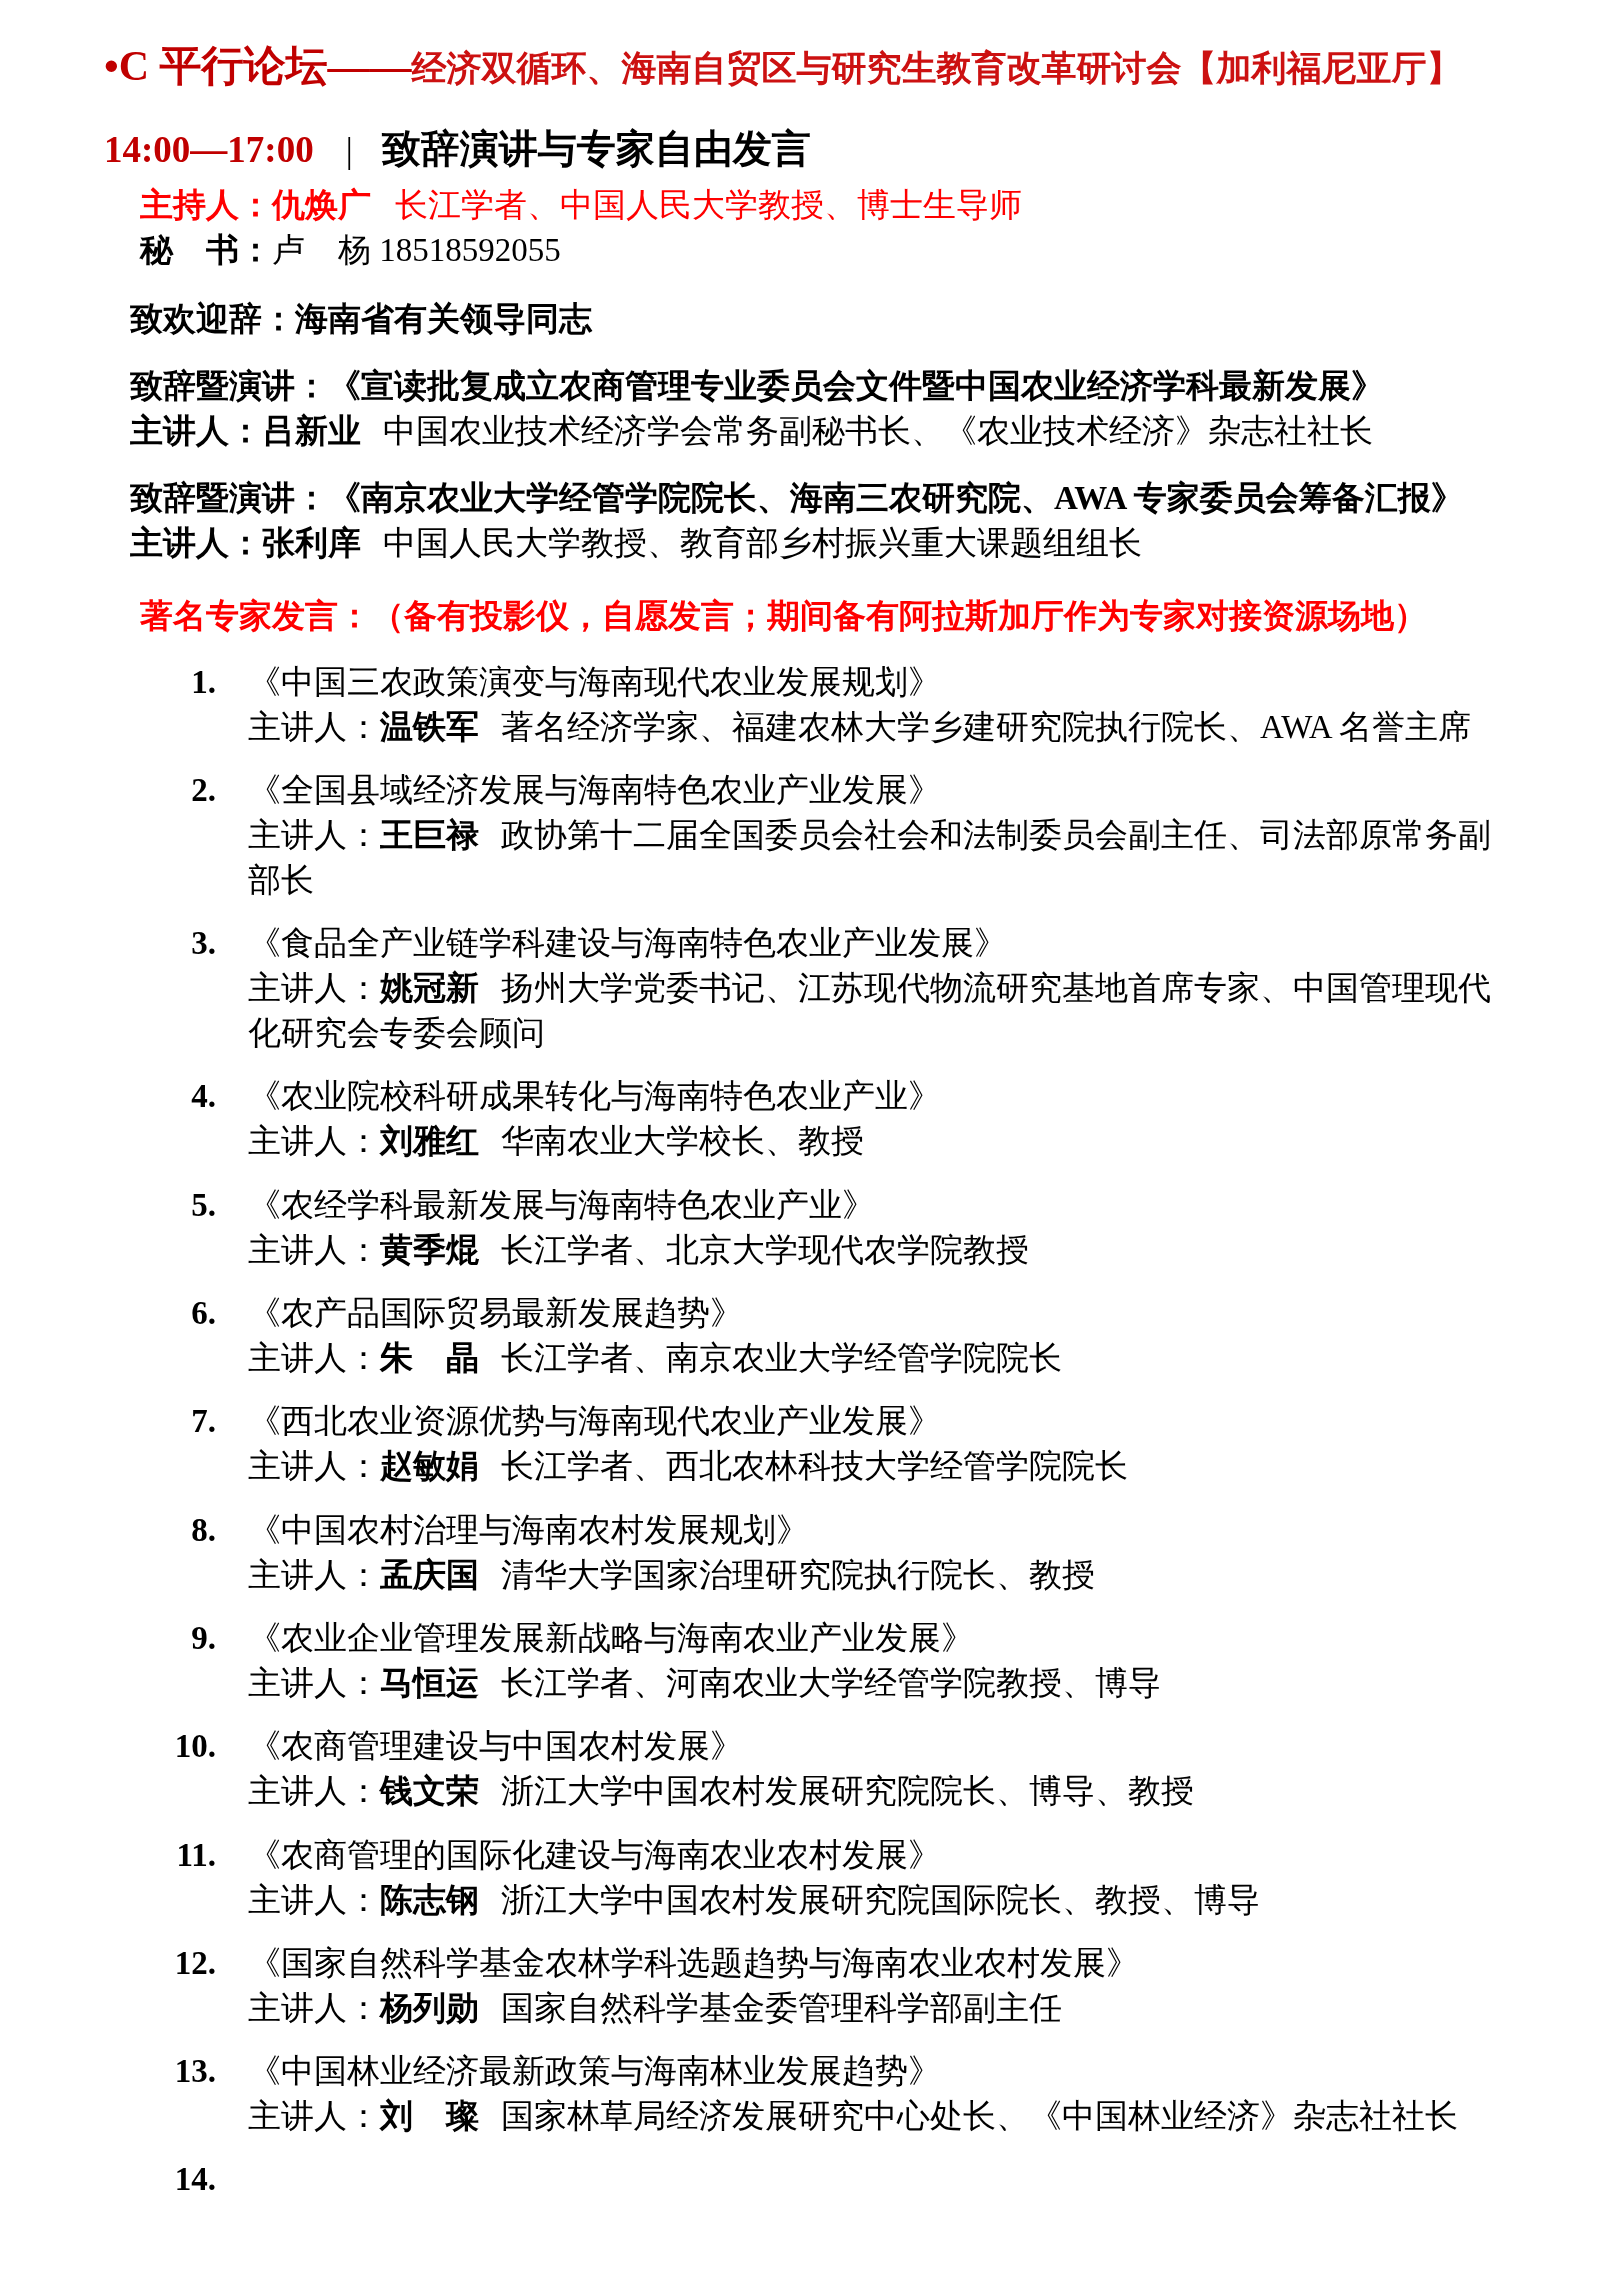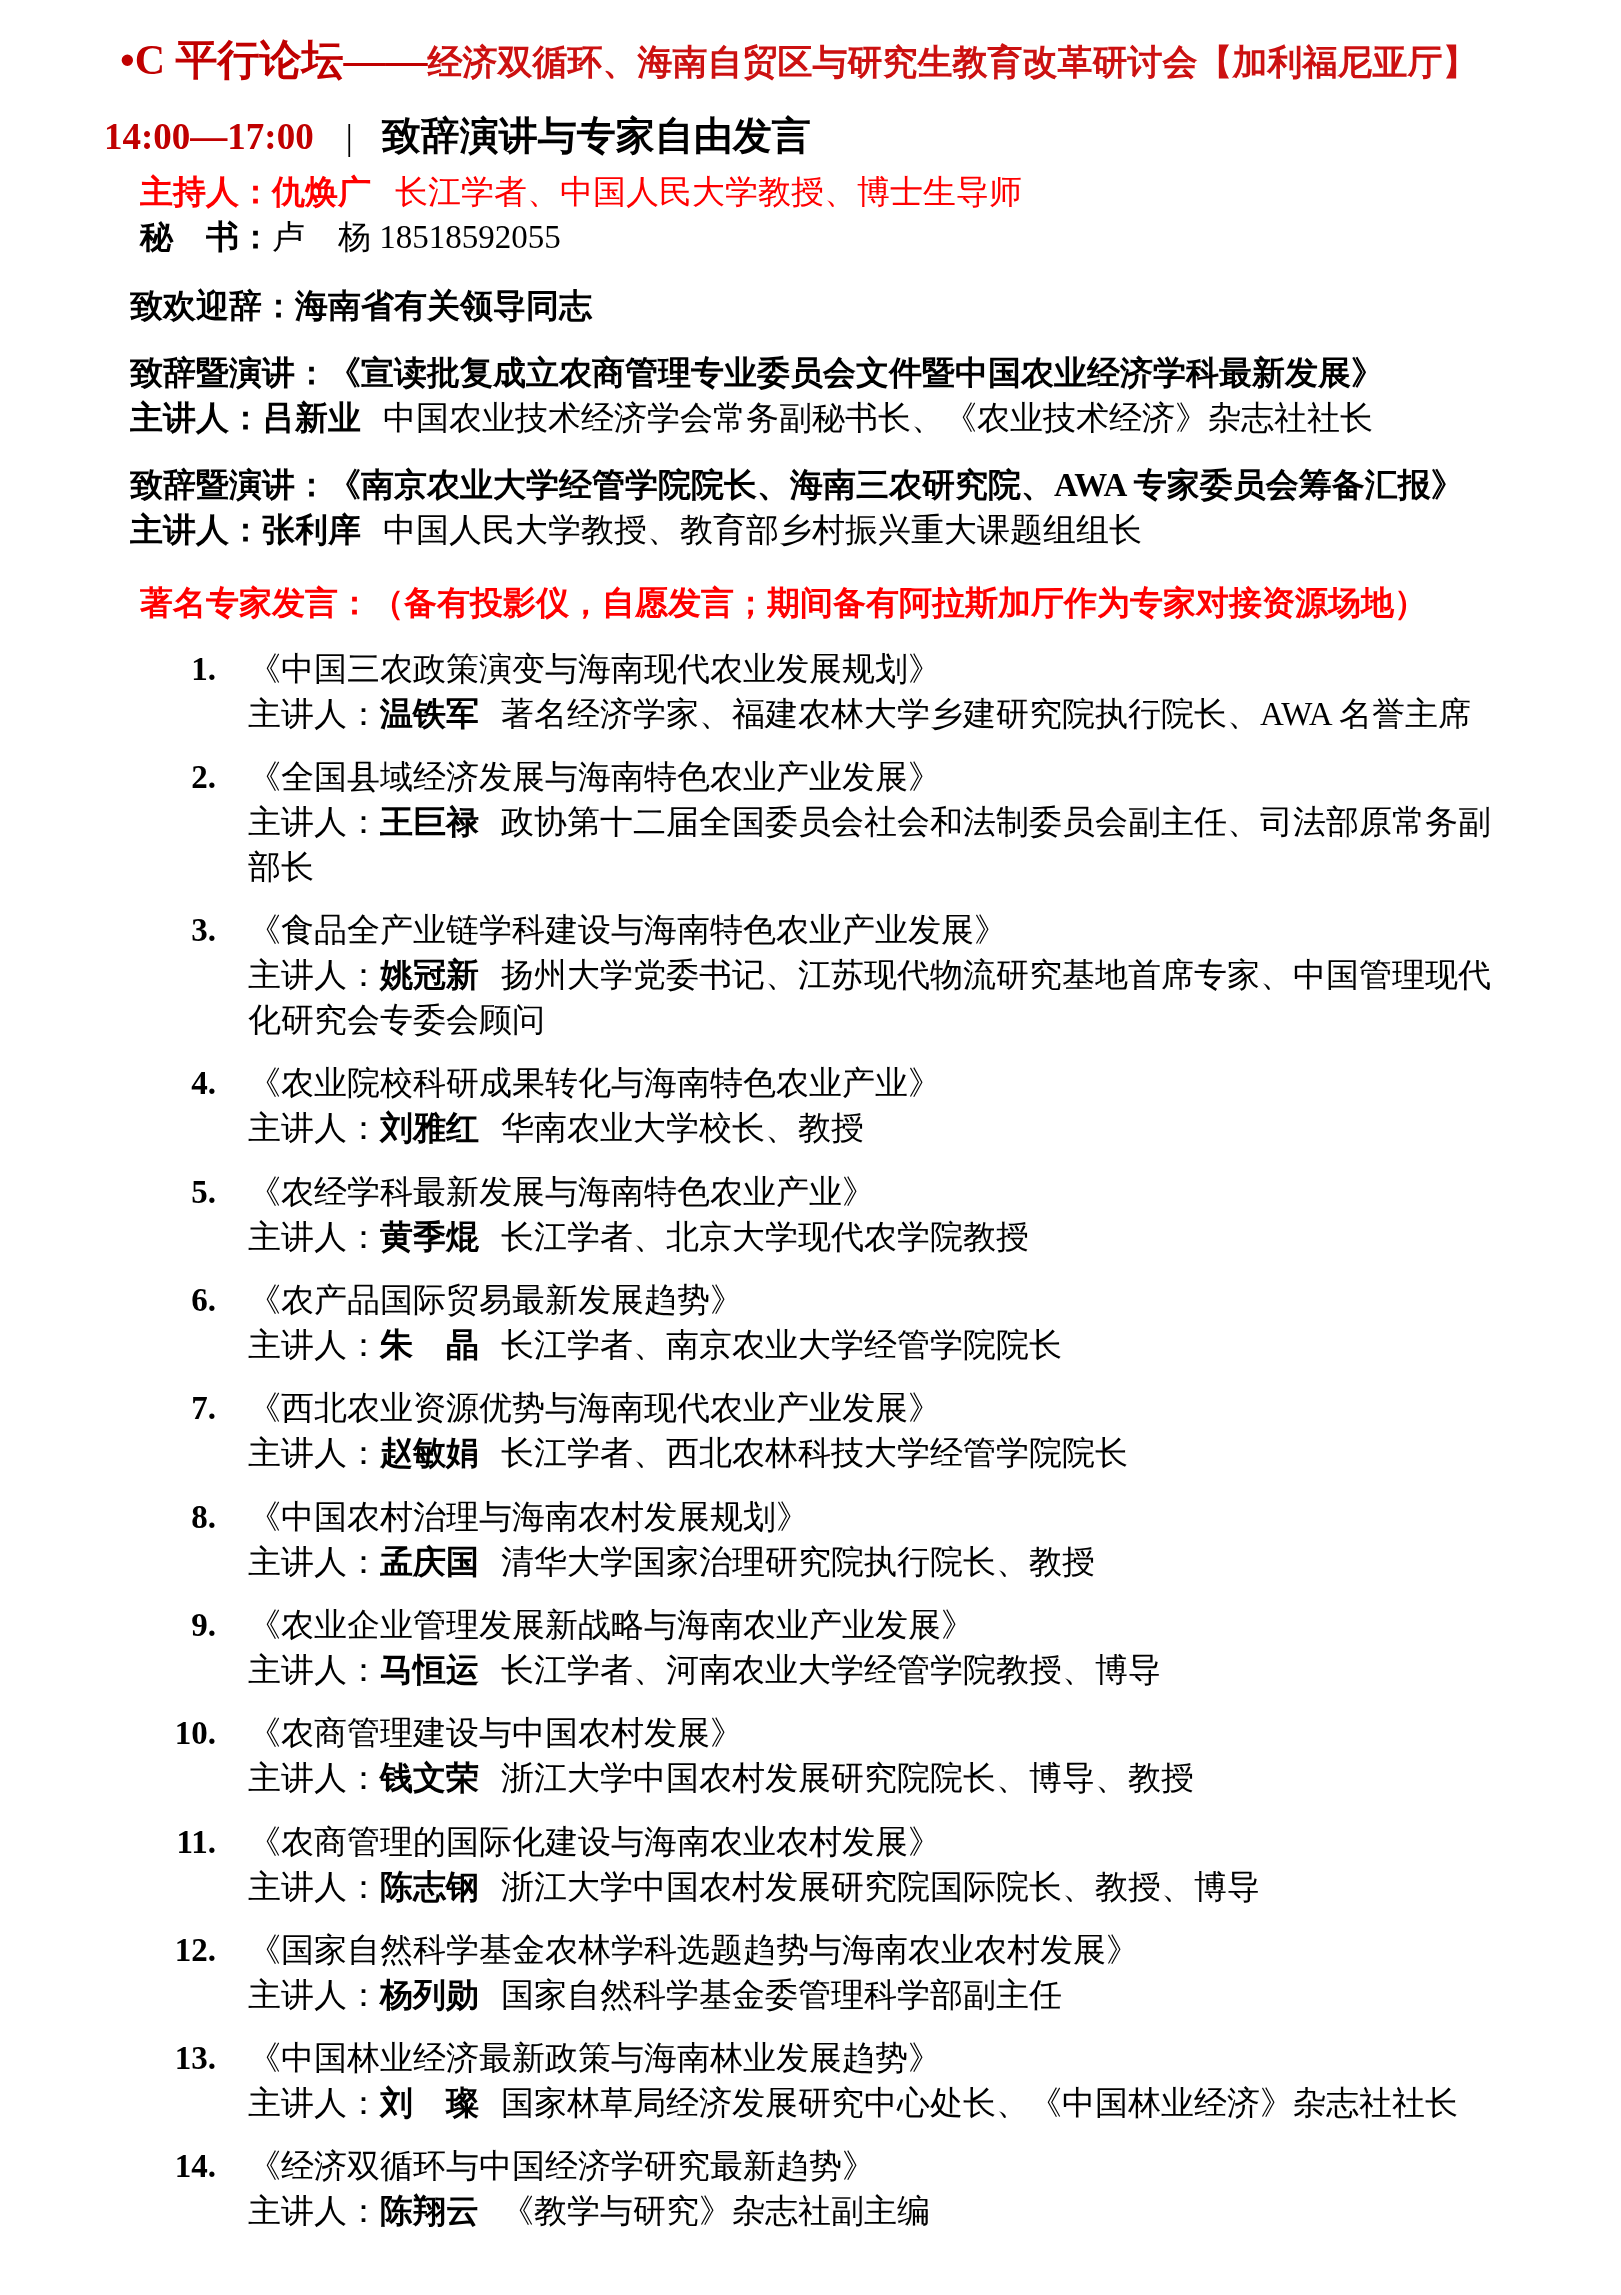--- a/index.html
+++ b/index.html
@@ -11,21 +11,21 @@
     background:#fff;
     font-family:"Liberation Serif","DejaVu Serif",serif;
     color:#000;
     font-size:33px;
     line-height:45px;
     overflow:hidden;
   }
   p{margin:0;}
 
   
-  .forum-title{line-height:46px;white-space:nowrap;margin-left:16px;}
+  .forum-title{line-height:59px;white-space:nowrap;}
   .forum-title .prefix{color:#C00000;font-weight:bold;font-size:42px;}
   .forum-title .rest{color:#CC1111;font-weight:bold;font-size:35px;}
 
   
   .session{margin-top:27px;display:flex;align-items:baseline;white-space:nowrap;}
   .session .time{color:#C00000;font-weight:bold;font-size:37px;}
   .session .sep{margin:0 29px 0 32px;font-size:35px;color:#000;}
   .session .stitle{font-weight:bold;font-size:39px;}
 
   .host{margin-top:9.6px;margin-left:36px;color:#FF0000;white-space:nowrap;}
@@ -180,21 +180,17 @@
       </div>
       <div class="item">
         <div class="num">13.</div>
         <div class="body">
           <p class="ititle">《中国林业经济最新政策与海南林业发展趋势》</p>
           <p class="speaker-line"><span class="slabel">主讲人：</span><span class="sname">刘　璨</span><span class="sdesc">国家林草局经济发展研究中心处长、《中国林业经济》杂志社社长</span></p>
         </div>
       </div>
       <div class="item">
         <div class="num">14.</div>
-        <div class="body">
-          <p class="ititle">《经济双循环与中国经济学研究最新趋势》</p>
-          <p class="speaker-line"><span class="slabel">主讲人：</span><span class="sname">陈翔云</span><span class="sdesc">《教学与研究》杂志社副主编</span></p>
-        </div>
       </div>
     </div>
 
 </div>
 
 
 </body></html>

